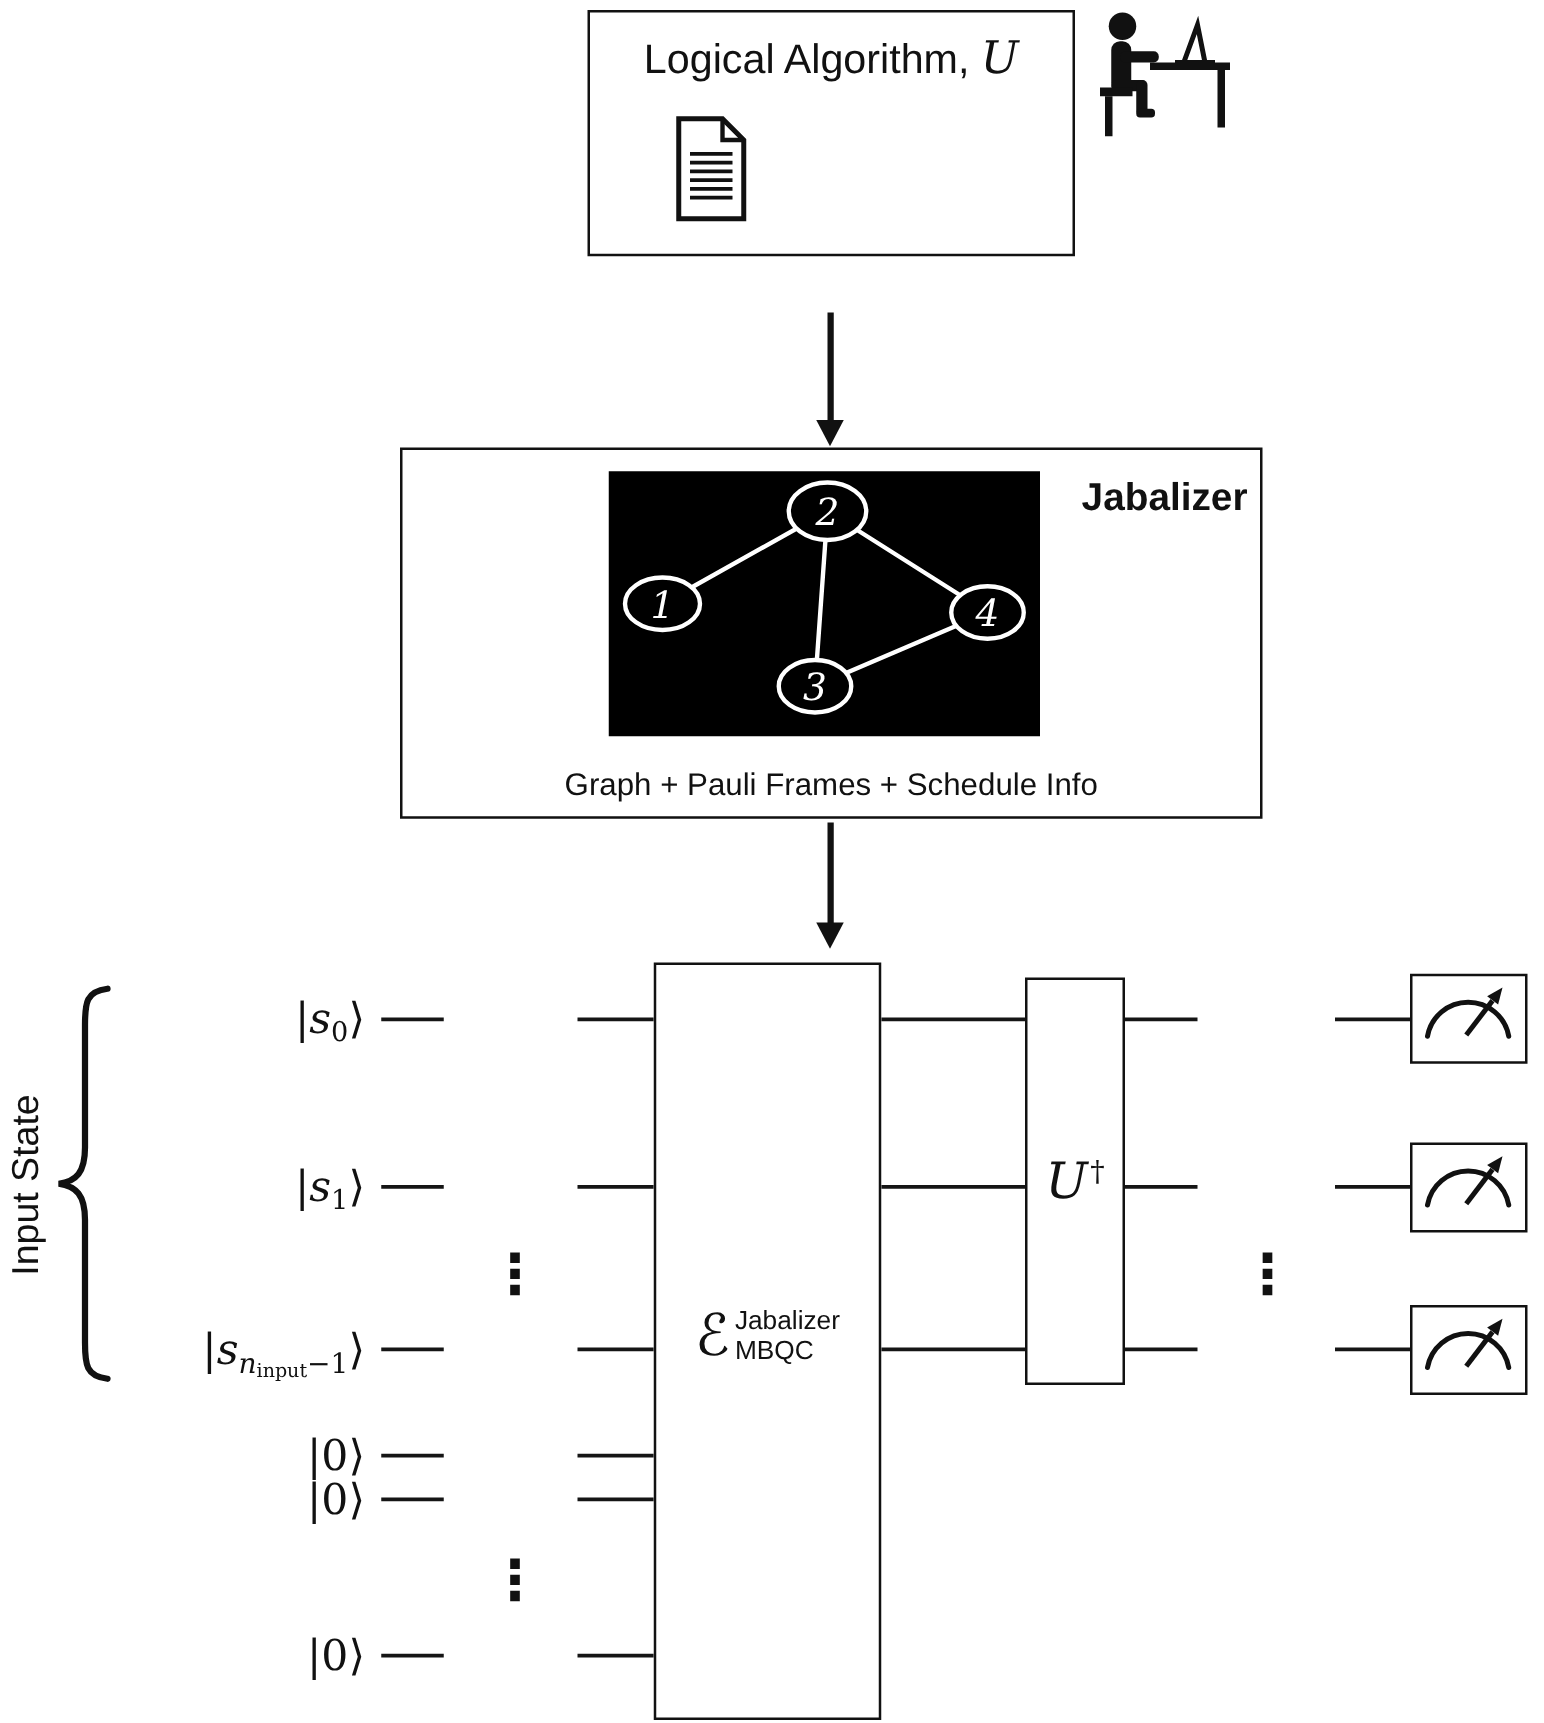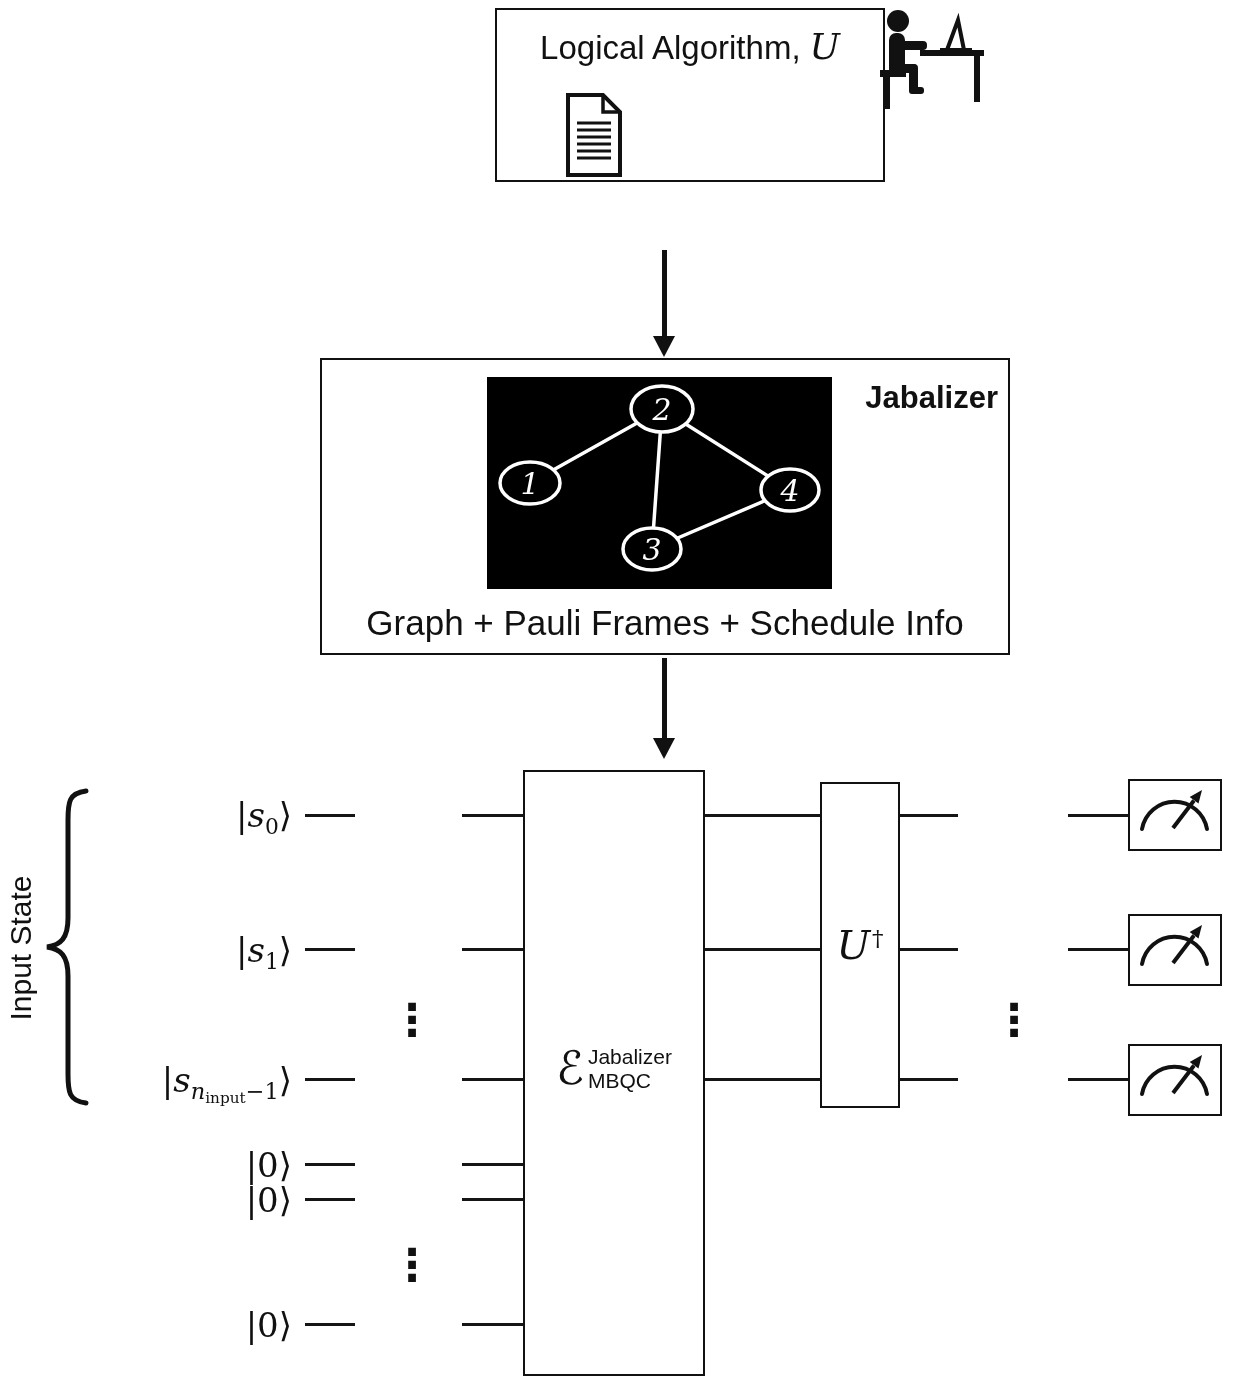--- a/index.html
+++ b/index.html
@@ -6,31 +6,31 @@
   .canvas{position:relative;width:1235px;height:1378px;background:#fff;overflow:hidden;
           font-family:"Liberation Sans","DejaVu Sans",sans-serif;color:#111;}
   .box{position:absolute;border:2.5px solid #111;background:#fff;box-sizing:border-box;}
   .wire{position:absolute;height:3px;background:#151515;}
   .vdots{position:absolute;font-family:"DejaVu Sans",sans-serif;font-weight:700;font-size:44px;
          line-height:60px;width:40px;text-align:center;color:#111;}
   .arrow-line{position:absolute;width:5px;background:#111;}
   .arrow-head{position:absolute;width:0;height:0;border-left:11px solid transparent;
               border-right:11px solid transparent;border-top:21px solid #111;}
   
-  .top-box{left:495px;top:8px;width:390px;height:174px;}
+  .top-box{left:470px;top:8px;width:390px;height:197px;}
   .top-title{position:absolute;top:16px;left:0;width:100%;text-align:center;font-size:33px;white-space:nowrap;}
   .top-title .math{font-family:"DejaVu Serif","Liberation Serif",serif;font-style:italic;font-size:36px;margin-left:9px;}
   .doc-icon{position:absolute;left:68px;top:82px;}
   .qasm{position:absolute;bottom:10px;left:0;width:100%;text-align:center;font-size:35px;}
   .person-icon{position:absolute;left:868px;top:6px;}
   
   .jab-box{left:320px;top:358px;width:690px;height:297px;}
   .graph-img{position:absolute;left:165px;top:17px;width:345px;height:212px;background:#000;}
   .jab-label{position:absolute;right:10px;top:20px;font-size:31px;font-weight:700;}
-  .jab-caption{position:absolute;bottom:10px;left:0;width:100%;text-align:center;font-size:35px;}
+  .jab-caption{position:absolute;bottom:10px;left:0;width:100%;text-align:center;font-size:25px;}
   
   .ket{position:absolute;right:943px;height:52px;line-height:52px;white-space:nowrap;
        font-family:"DejaVu Serif","DejaVu Sans","Liberation Serif",serif;font-size:34px;text-align:center;color:#111;}
   .ket .v{font-style:normal;}
   .ket .b{font-style:italic;}
   .ket .s1n{font-size:0.64em;vertical-align:-0.3em;font-style:normal;}
   .ket .s1{font-size:0.66em;vertical-align:-0.3em;}
   .ket .it{font-style:italic;}
   .ket .up{font-style:normal;}
   .ket .s2{font-size:0.68em;vertical-align:-0.25em;font-style:normal;}

